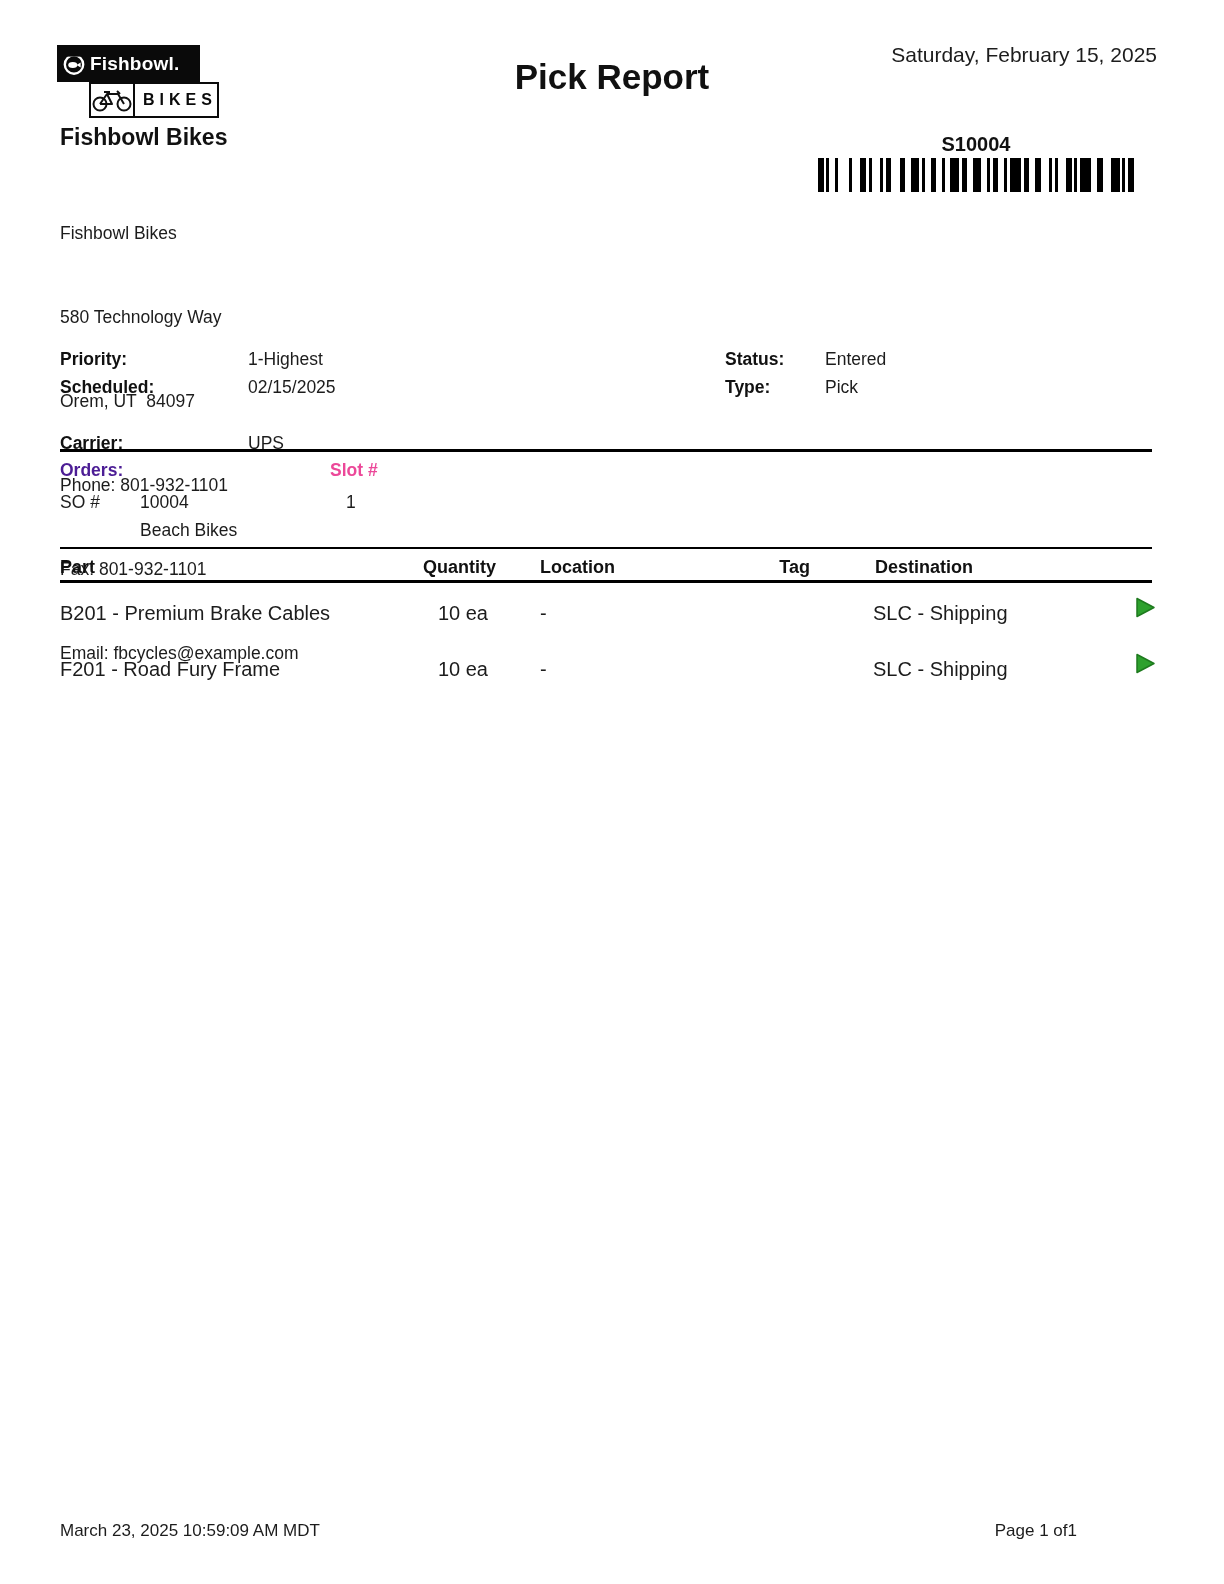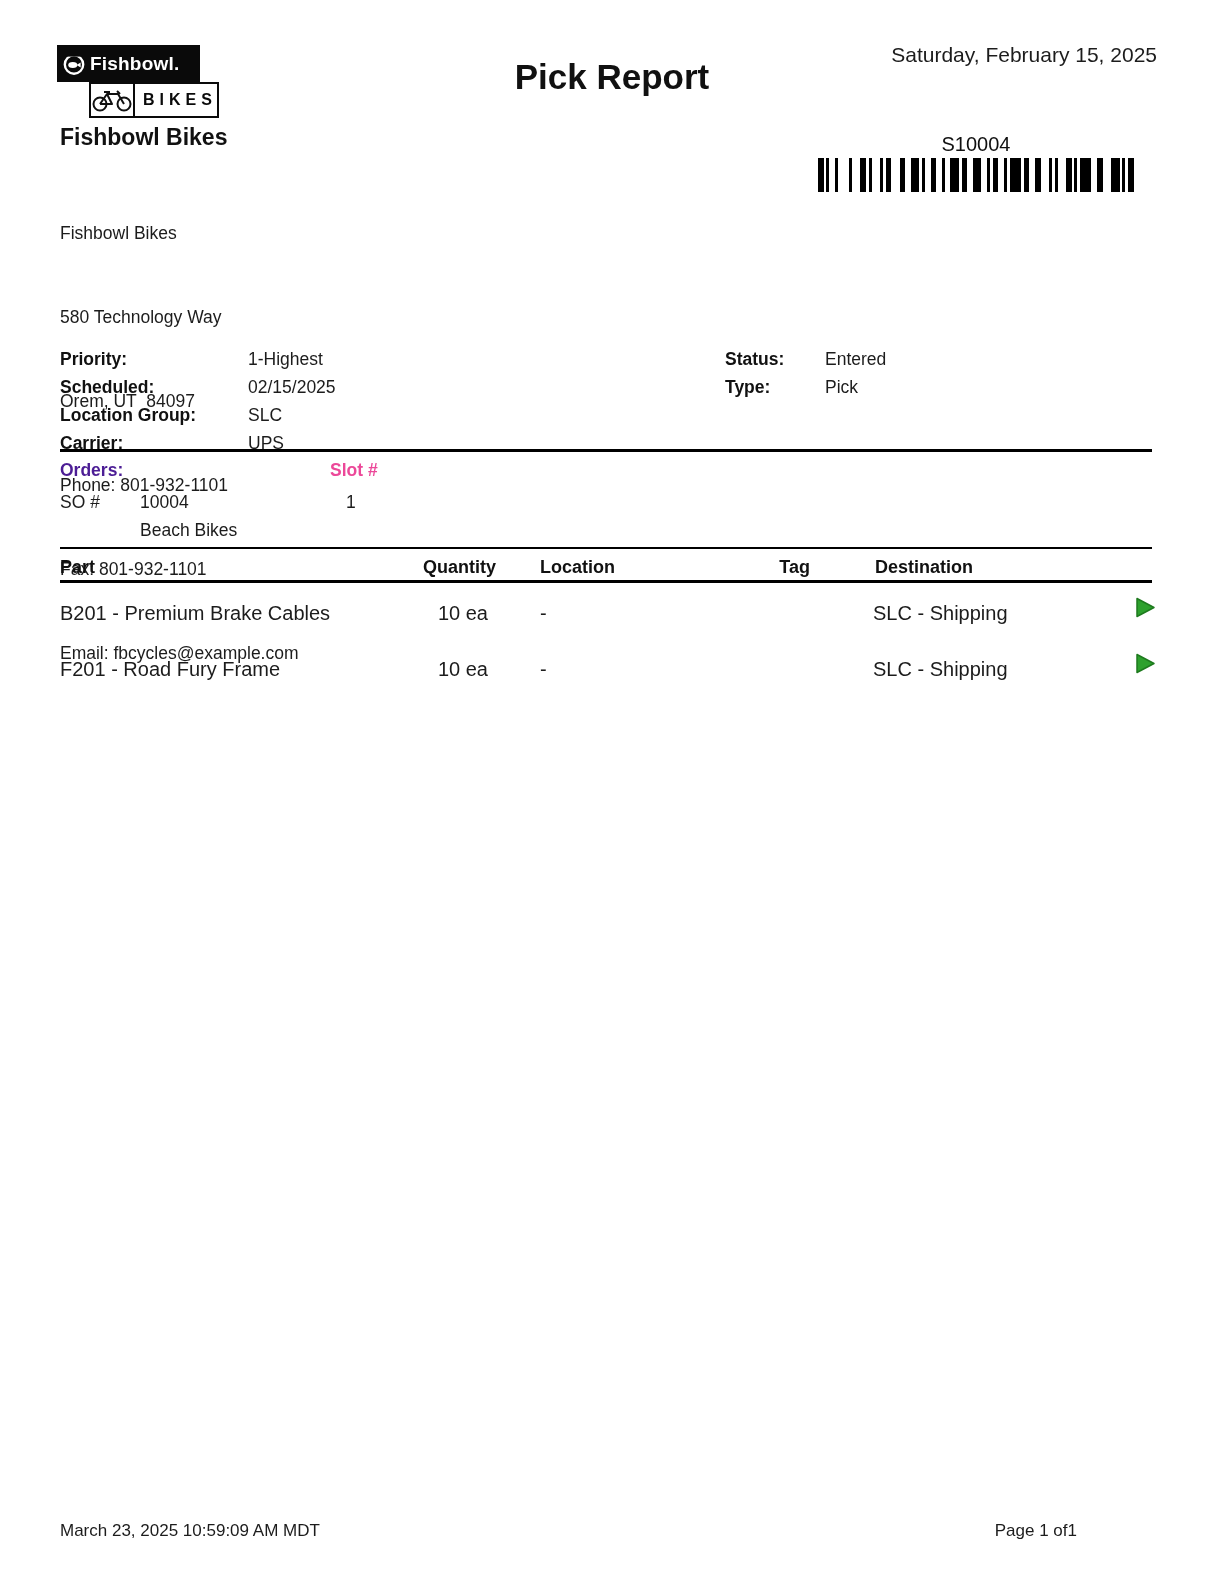--- a/index.html
+++ b/index.html
@@ -22,21 +22,21 @@
   .bikes-cell { width:86px; border:2px solid #0a0a0a; border-left:none; background:#fff;
     color:#0a0a0a; font-weight:700; font-size:16px; letter-spacing:5px;
     display:flex; align-items:center; padding-left:8px; }
 
   .company-name { left:60px; top:124px; font-size:23px; font-weight:700; color:#111; }
   .page-title { left:0; width:1224px; top:57px; text-align:center;
     font-size:35px; font-weight:700; color:#111; }
   .report-date { top:43px; right:67px; font-size:21px; }
 
   .so-number { left:818px; width:316px; top:133px; text-align:center;
-    font-size:20px; font-weight:400; color:#111; }
+    font-size:20px; font-weight:700; color:#111; }
   .barcode { left:818px; top:158px; width:316px; height:34px; display:flex; }
   .barcode > div { height:100%; flex-shrink:0; }
 
   .address { left:60px; top:163px; font-size:17.5px; line-height:28px; white-space:pre-wrap; }
 
   .drow { left:60px; width:660px; height:22px; font-size:17.5px; }
   .drow .lbl { position:absolute; left:0; font-weight:700; color:#111; }
   .drow .val { position:absolute; left:188px; }
   .srow { left:725px; width:420px; height:22px; font-size:17.5px; }
   .srow .lbl { position:absolute; left:0; font-weight:700; color:#111; }
@@ -179,24 +179,20 @@
   </div>
 
   <div class="abs drow" style="top:349px">
     <span class="lbl">Priority:</span>
     <span class="val">1-Highest</span>
   </div>
   <div class="abs drow" style="top:377px">
     <span class="lbl">Scheduled:</span>
     <span class="val">02/15/2025</span>
   </div>
-  <div class="abs drow" style="top:405px">
-    <span class="lbl">Location Group:</span>
-    <span class="val">SLC</span>
-  </div>
   <div class="abs drow" style="top:433px">
     <span class="lbl">Carrier:</span>
     <span class="val">UPS</span>
   </div>
 
   <div class="abs srow" style="top:349px">
     <span class="lbl">Status:</span>
     <span class="val">Entered</span>
   </div>
   <div class="abs srow" style="top:377px">

